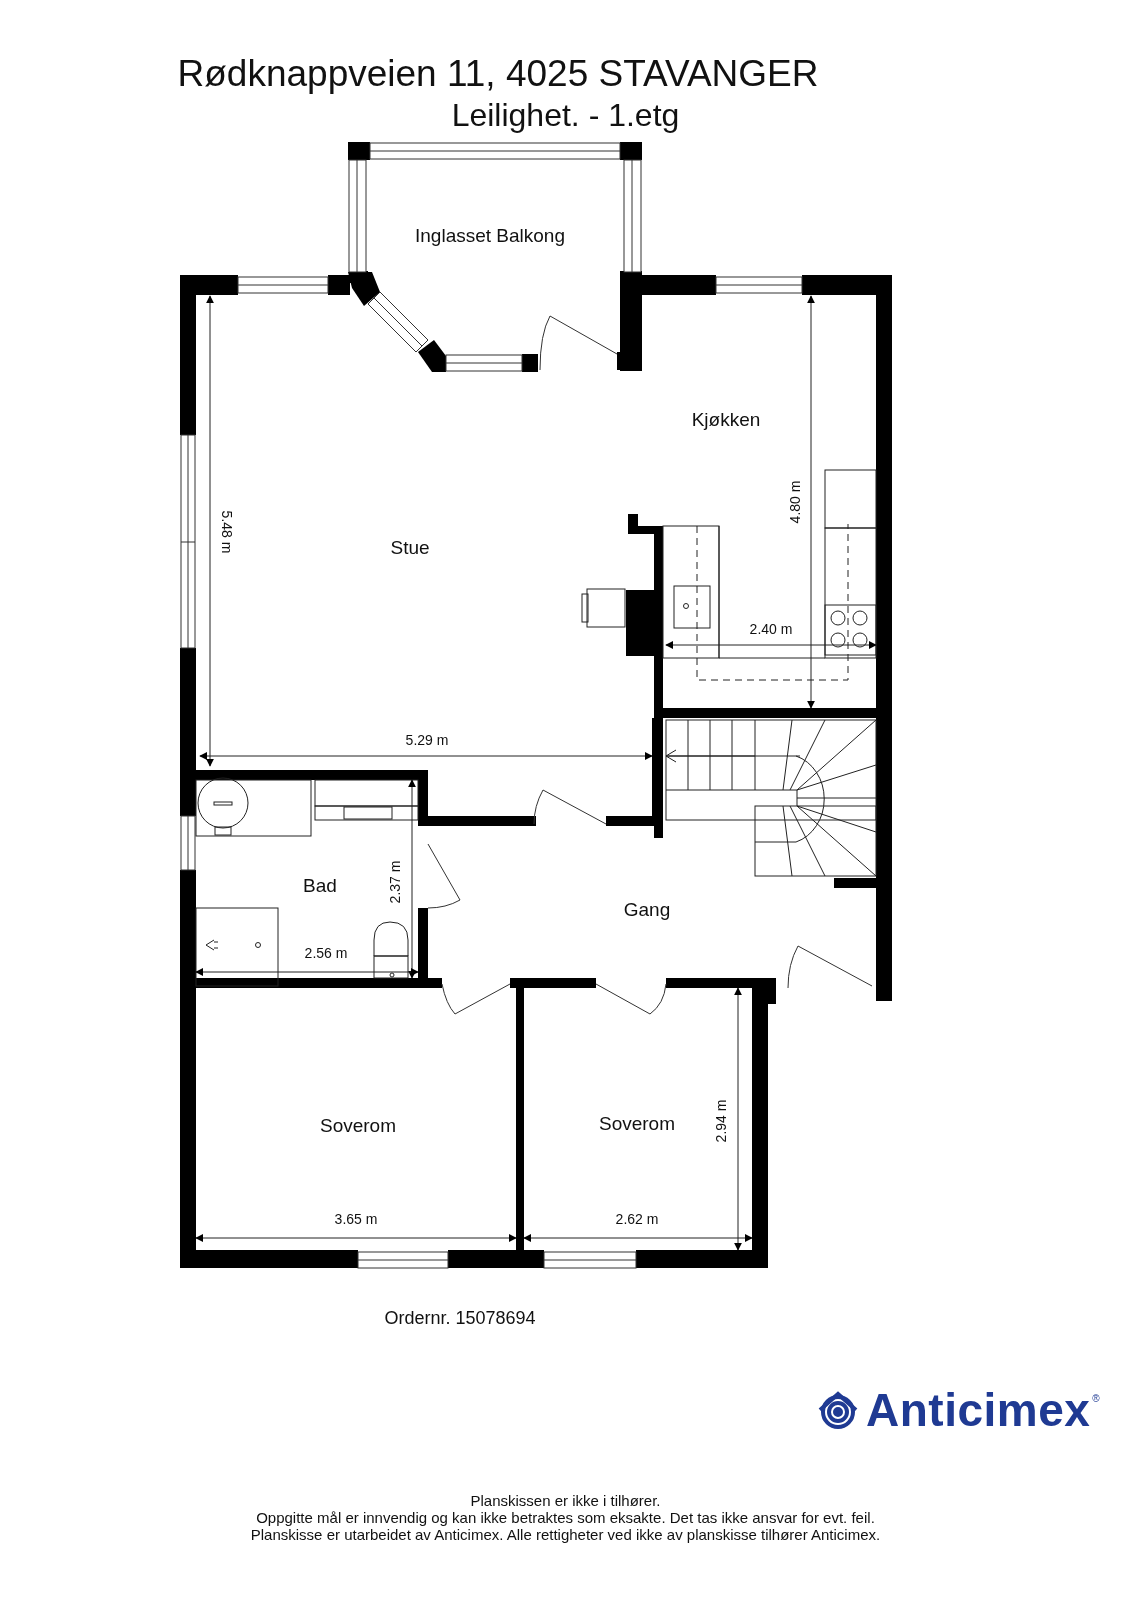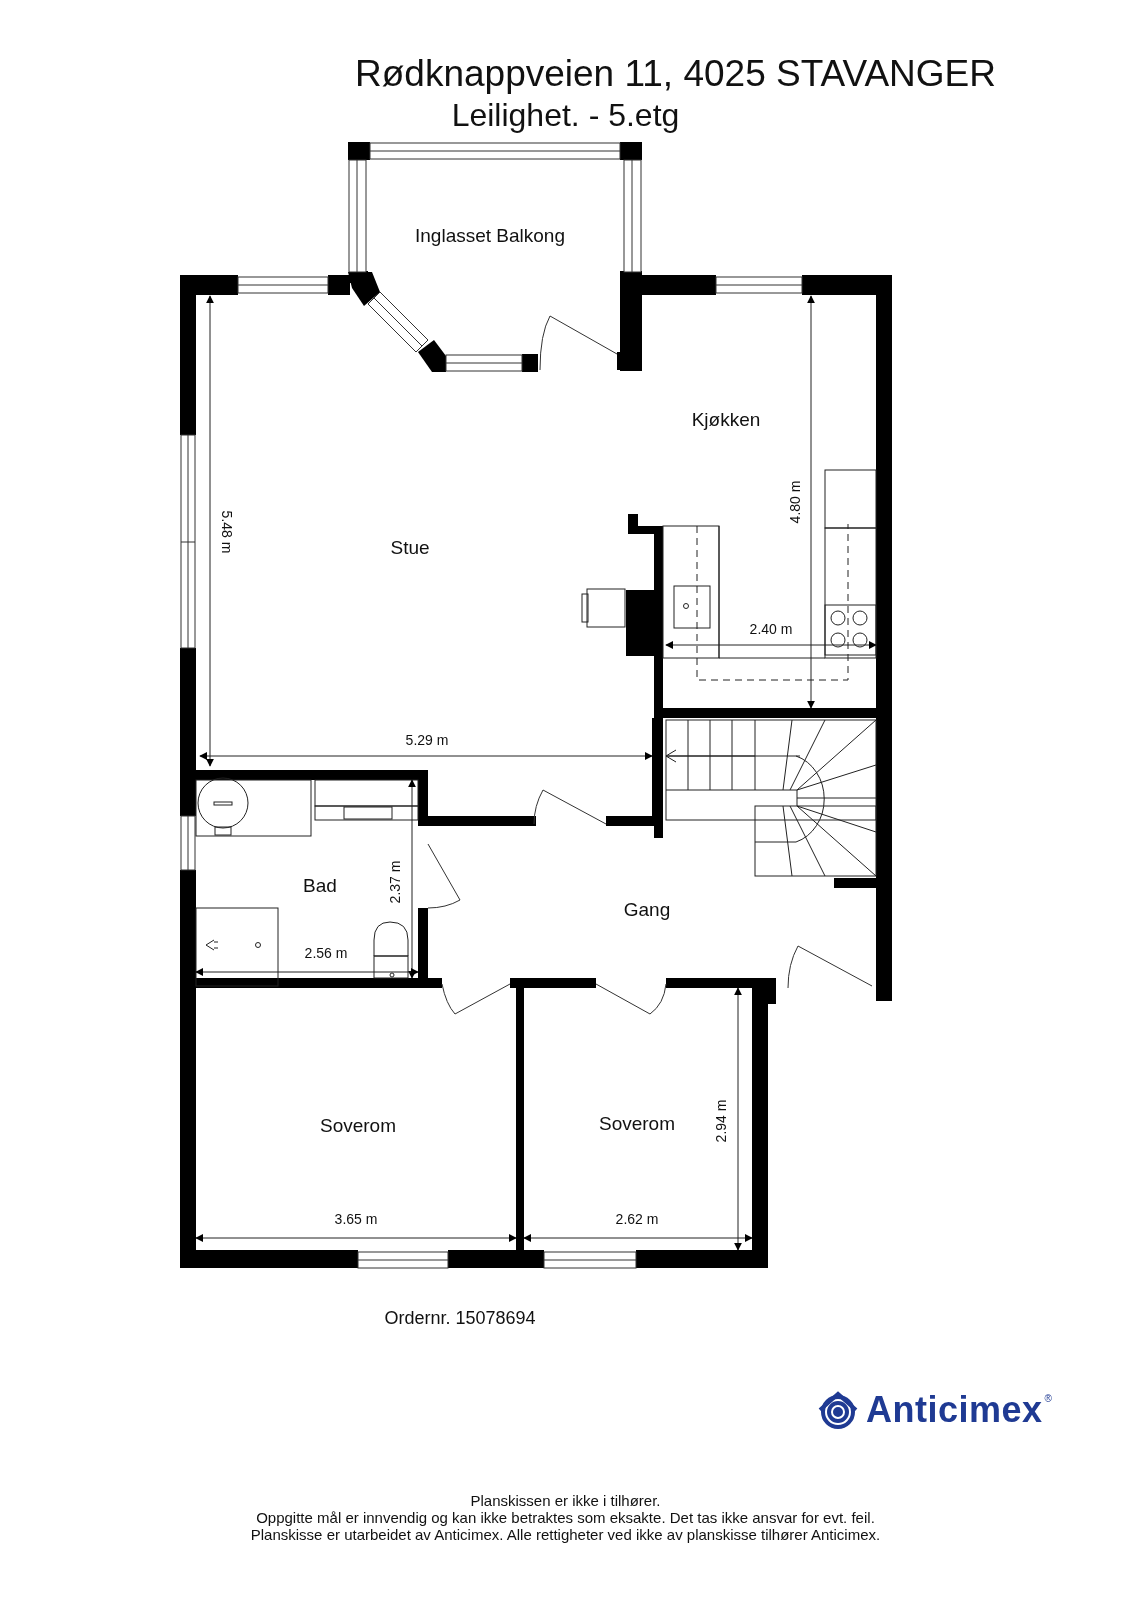--- a/index.html
+++ b/index.html
@@ -1,32 +1,32 @@
 <!DOCTYPE html>
 <html><head>
   <meta charset="utf-8">
   <style>
     html, body { margin:0; padding:0; background:#ffffff; }
     body { width:1131px; height:1600px; position:relative; overflow:hidden; font-family:"Liberation Sans", sans-serif; color:#111; }
-    .title { position:absolute; left:0; width:996px; text-align:right; top:52px; font-size:37px; line-height:44px; color:#111; }
+    .title { position:absolute; left:0; width:996px; text-align:center; top:52px; font-size:37px; line-height:44px; color:#111; }
     .subtitle { position:absolute; left:0; width:1131px; text-align:center; top:96px; font-size:32px; line-height:38px; color:#111; }
     svg.plan { position:absolute; left:0; top:0; }
     .room-label { font-family:"Liberation Sans", sans-serif; font-size:19px; fill:#111; }
     .dim-label { font-family:"Liberation Sans", sans-serif; font-size:14px; fill:#111; }
     .order { position:absolute; left:0; width:920px; text-align:center; top:1308px; font-size:18px; color:#111; }
     .logo { position:absolute; left:816px; top:1388px; height:44px; display:flex; align-items:center; }
-    .logo-text { font-family:"Liberation Sans", sans-serif; font-weight:bold; font-size:36px; color:#1f3a93; letter-spacing:0.5px; margin-left:6px; }
+    .logo-text { font-family:"Liberation Sans", sans-serif; font-weight:bold; font-size:46px; color:#1f3a93; letter-spacing:0.5px; margin-left:6px; }
     .logo-reg { font-size:10px; color:#1f3a93; position:relative; top:-12px; margin-left:2px; }
     .footer { position:absolute; left:0; width:1131px; text-align:center; top:1492px; font-size:15px; line-height:17px; color:#111; }
   </style>
 </head>
 <body>
 
 <div class="title">Rødknappveien 11, 4025 STAVANGER</div>
-<div class="subtitle">Leilighet.  - 5.etg</div>
+<div class="subtitle">Leilighet.  - 1.etg</div>
 
 <svg class="plan" width="1131" height="1600" viewBox="0 0 1131 1600" xmlns="http://www.w3.org/2000/svg">
   <defs>
     <marker id="arr" viewBox="0 0 10 10" refX="9" refY="5" markerWidth="8" markerHeight="8" orient="auto-start-reverse">
       <path d="M0,0 L10,5 L0,10 z" fill="#000"></path>
     </marker>
   </defs>
 
   <g fill="#000">
     <rect x="348" y="142" width="22" height="18"></rect>

